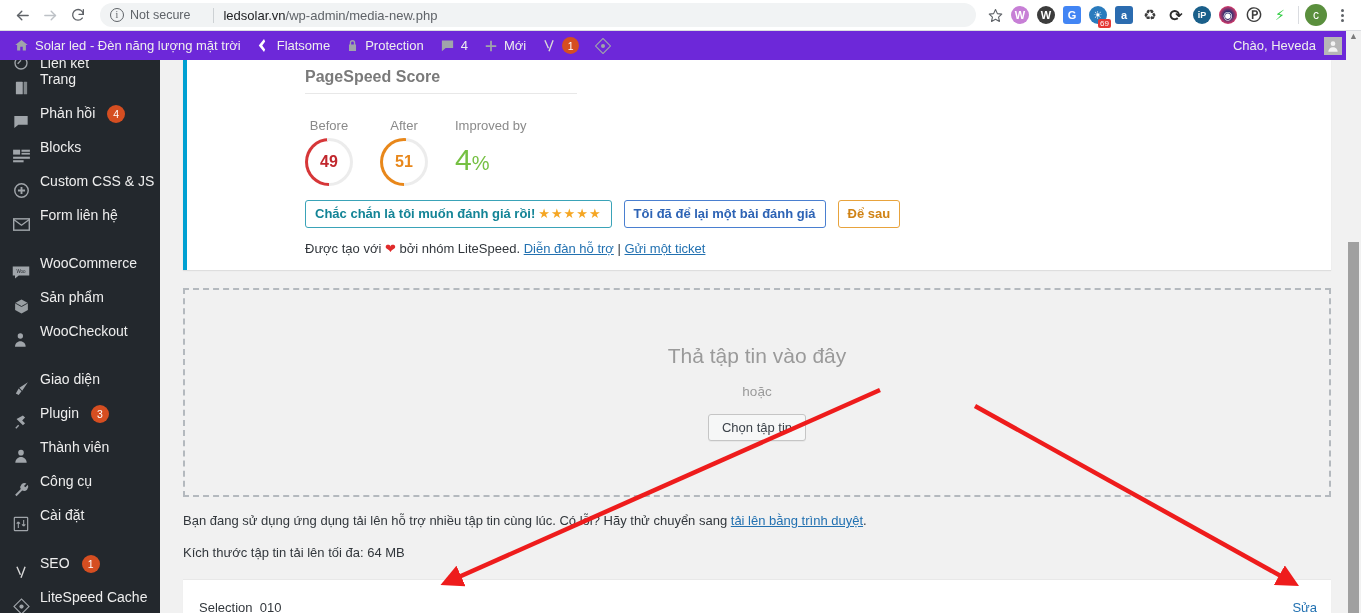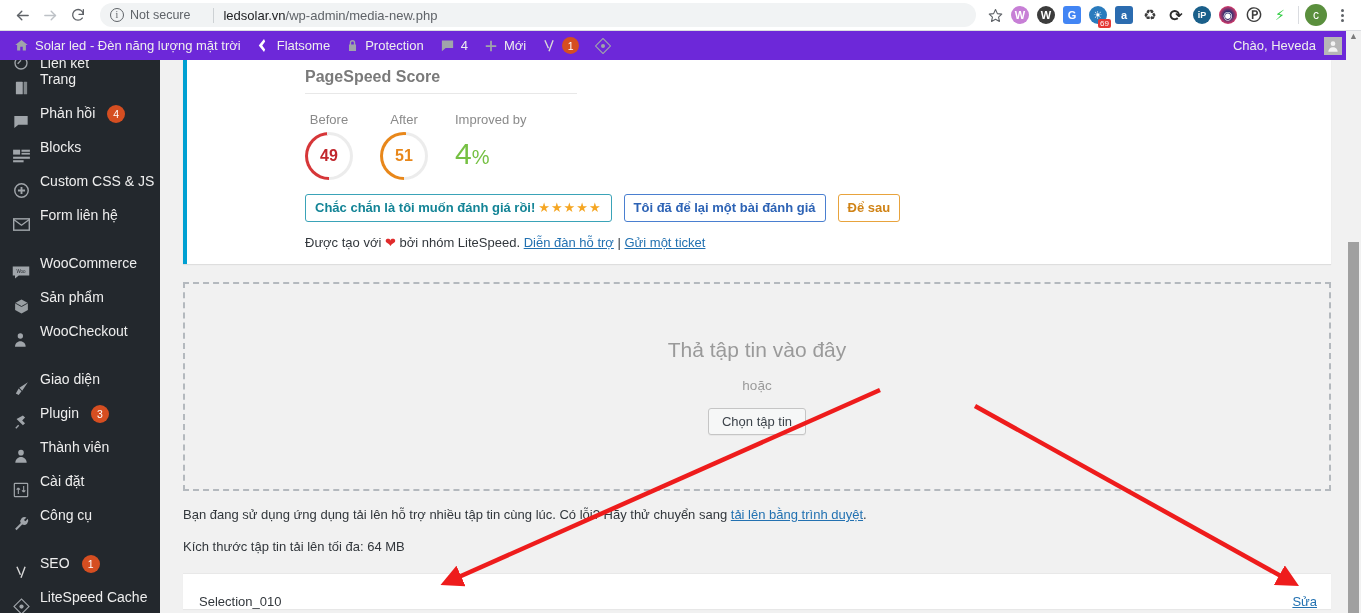--- a/index.html
+++ b/index.html
@@ -189,21 +189,21 @@
     margin: 0 5px 0 3px;
     padding: 8px 14px 14px 14px;
     box-shadow: 0 1px 1px 0 rgba(0,0,0,.08);
     margin-bottom: 18px;
   }
   #litespeed-notice .ls-body { padding-left: 104px; }
   .ps-title {
     font-size: 16px; font-weight: bold; color: #7a7a7a;
     padding-bottom: 7px; border-bottom: 1px solid #e8e8e8;
     display: inline-block; min-width: 272px;
-    margin-bottom: 18px;
+    margin-bottom: 24px;
   }
   .score-row { display: flex; align-items: flex-start; gap: 27px; margin-bottom: 14px; }
   .score-block { text-align: center; }
   .score-label { font-size: 13px; color:#8a8a8a; margin-bottom: 5px; }
   .gauge {
     width: 48px; height: 48px; border-radius: 50%;
     display:flex; align-items:center; justify-content:center;
     font-size: 16px; font-weight: bold;
     position: relative;
     margin: 0 auto;
@@ -582,35 +582,35 @@
         <svg width="16" height="16" viewBox="0 0 24 24" fill="#a0a5aa">
             <circle cx="12" cy="7" r="4.2"></circle>
             <path d="M3.5 22c0-4.7 3.8-8.5 8.5-8.5s8.5 3.8 8.5 8.5z"></path>
           </svg>
       </span>
       <span class="mi-label">Thành viên</span>
     </div>
 
     <div class="menu-item">
       <span class="mi-icon">
+        <svg width="17" height="17" viewBox="0 0 24 24" fill="#a0a5aa">
+            <path d="M21 4a6 6 0 0 1-8 8L5 20l-2-2 8-8a6 6 0 0 1 8-8l-3.5 3.5 2 2z"></path>
+          </svg>
+      </span>
+      <span class="mi-label">Công cụ</span>
+    </div>
+
+    <div class="menu-item">
+      <span class="mi-icon">
         <svg width="16" height="16" viewBox="0 0 24 24" fill="none" stroke="#a0a5aa" stroke-width="1.8">
             <rect x="2" y="2" width="20" height="20" rx="1"></rect>
             <path d="M8 18V9M8 9l-2.5 2.5M8 9l2.5 2.5M16 6v9M16 15l-2.5-2.5M16 15l2.5-2.5" stroke-width="1.6"></path>
           </svg>
       </span>
       <span class="mi-label">Cài đặt</span>
-    </div>
-
-    <div class="menu-item">
-      <span class="mi-icon">
-        <svg width="17" height="17" viewBox="0 0 24 24" fill="#a0a5aa">
-            <path d="M21 4a6 6 0 0 1-8 8L5 20l-2-2 8-8a6 6 0 0 1 8-8l-3.5 3.5 2 2z"></path>
-          </svg>
-      </span>
-      <span class="mi-label">Công cụ</span>
     </div>
 
     <div class="menu-sep"></div>
 
     <div class="menu-item">
       <span class="mi-icon">
         <svg width="14" height="17" viewBox="0 0 24 26" fill="none" stroke="#d8d8d8" stroke-width="2.4">
             <path d="M5 3l6 14M19 3l-7 19"></path>
           </svg>
       </span>

